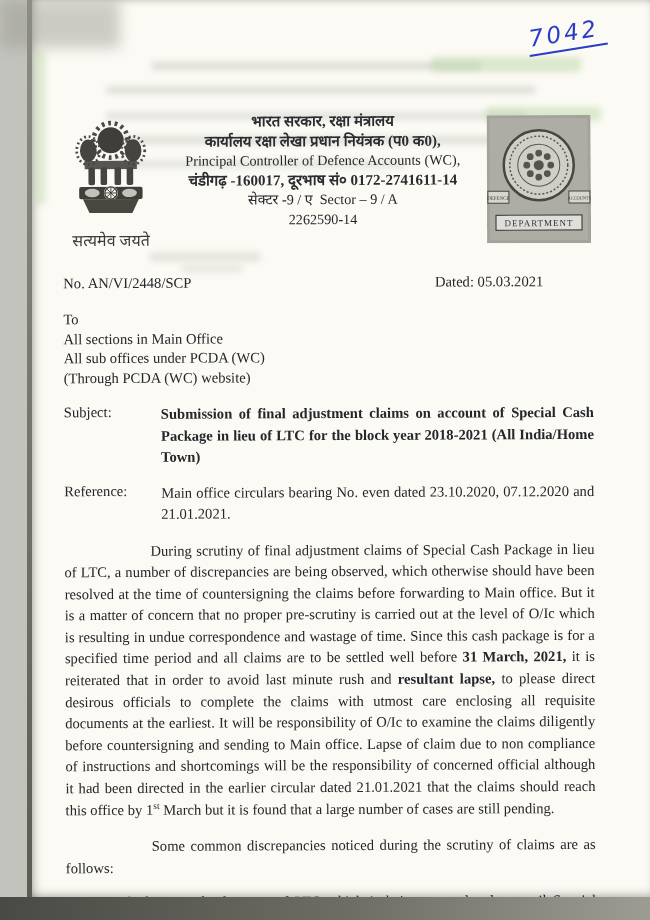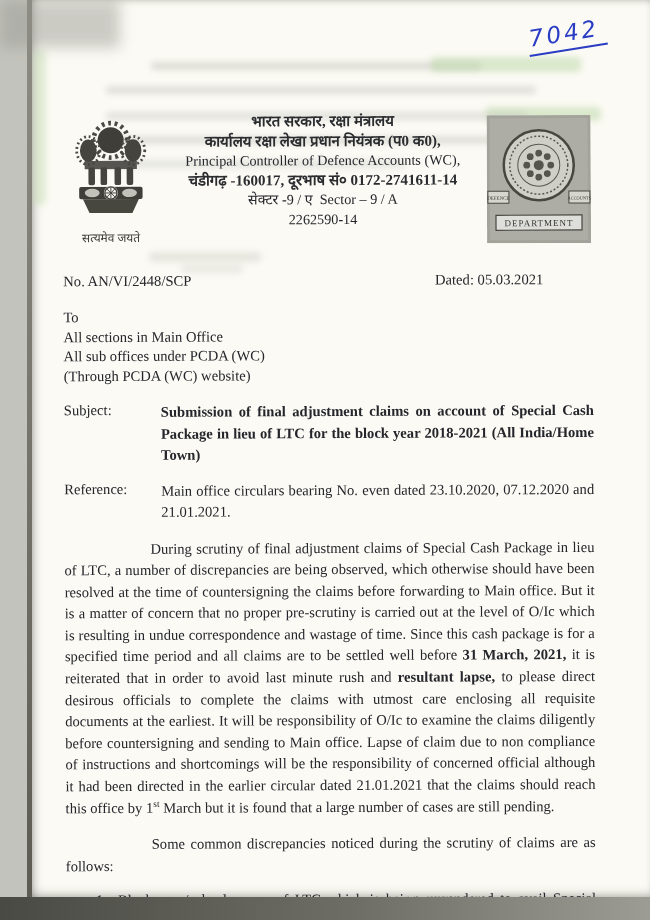--- a/index.html
+++ b/index.html
@@ -31,21 +31,21 @@
     transform:rotate(-9deg); border-bottom:2.5px solid #2a3cc4; padding:0 6px 3px 2px; }
 
   .content { position:absolute; inset:0; padding:14px 56px 0 33px; transform:rotate(-0.25deg);
     color:#25262b; font-size:14.6px; }
 
   .spacer-top { height:96px; }
 
   
   .letterhead { display:flex; align-items:flex-start; gap:8px; }
   .emblem-wrap { width:96px; display:flex; flex-direction:column; align-items:center; padding-top:6px; }
-  .emblem-caption { font-size:12px; color:#3c3b36; margin-top:2px; white-space:nowrap; }
+  .emblem-caption { font-size:16px; color:#3c3b36; margin-top:2px; white-space:nowrap; }
   .lh-center { flex:1; text-align:center; line-height:19.5px; padding-top:2px; }
   .lh-hi { font-size:15px; font-weight:700; color:#2b2c30; }
   .lh-en { font-size:14.2px; }
   .seal-wrap { width:106px; padding-top:6px; }
 
   
   .refrow { display:flex; justify-content:space-between; padding-right:50px; margin-top:24px; }
 
   .to-block { margin-top:18px; line-height:19.5px; }
 

